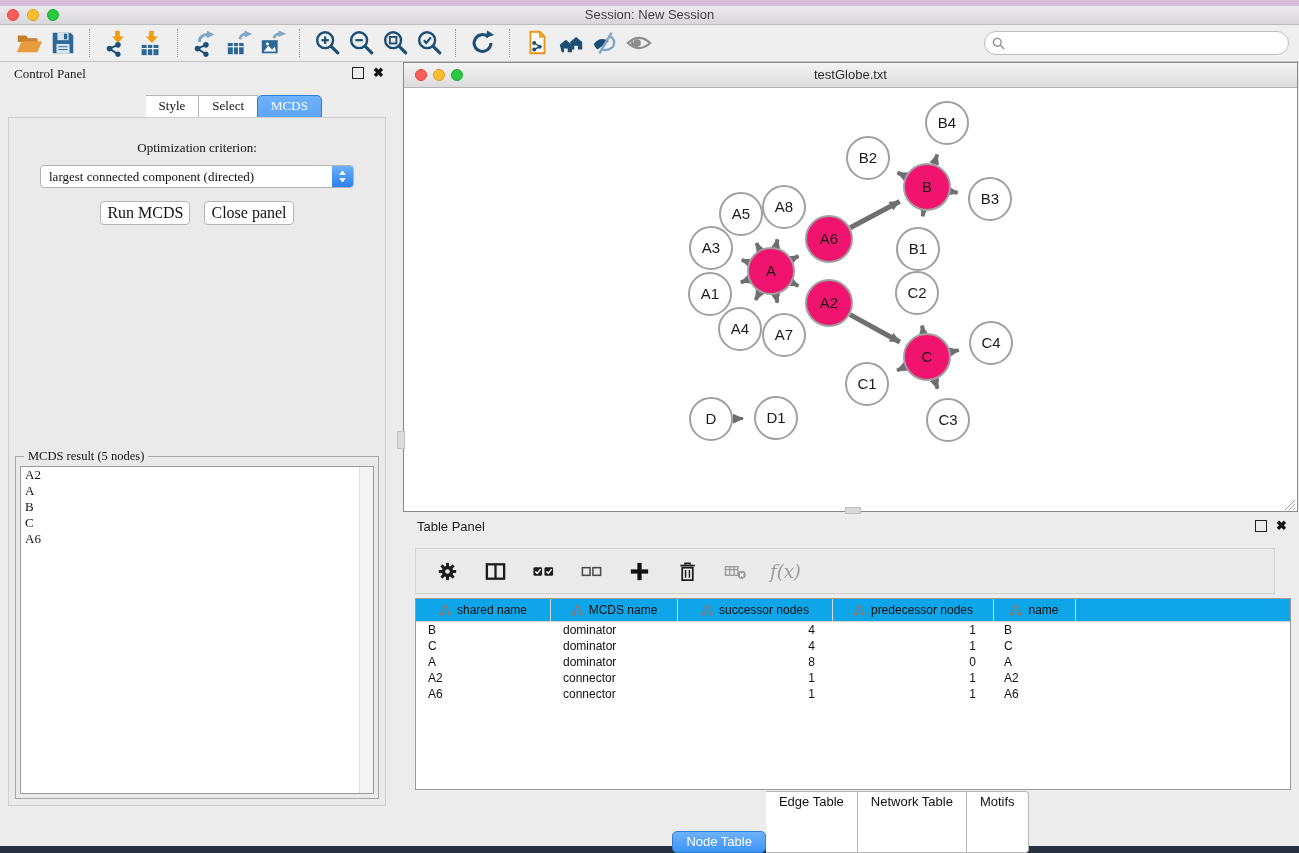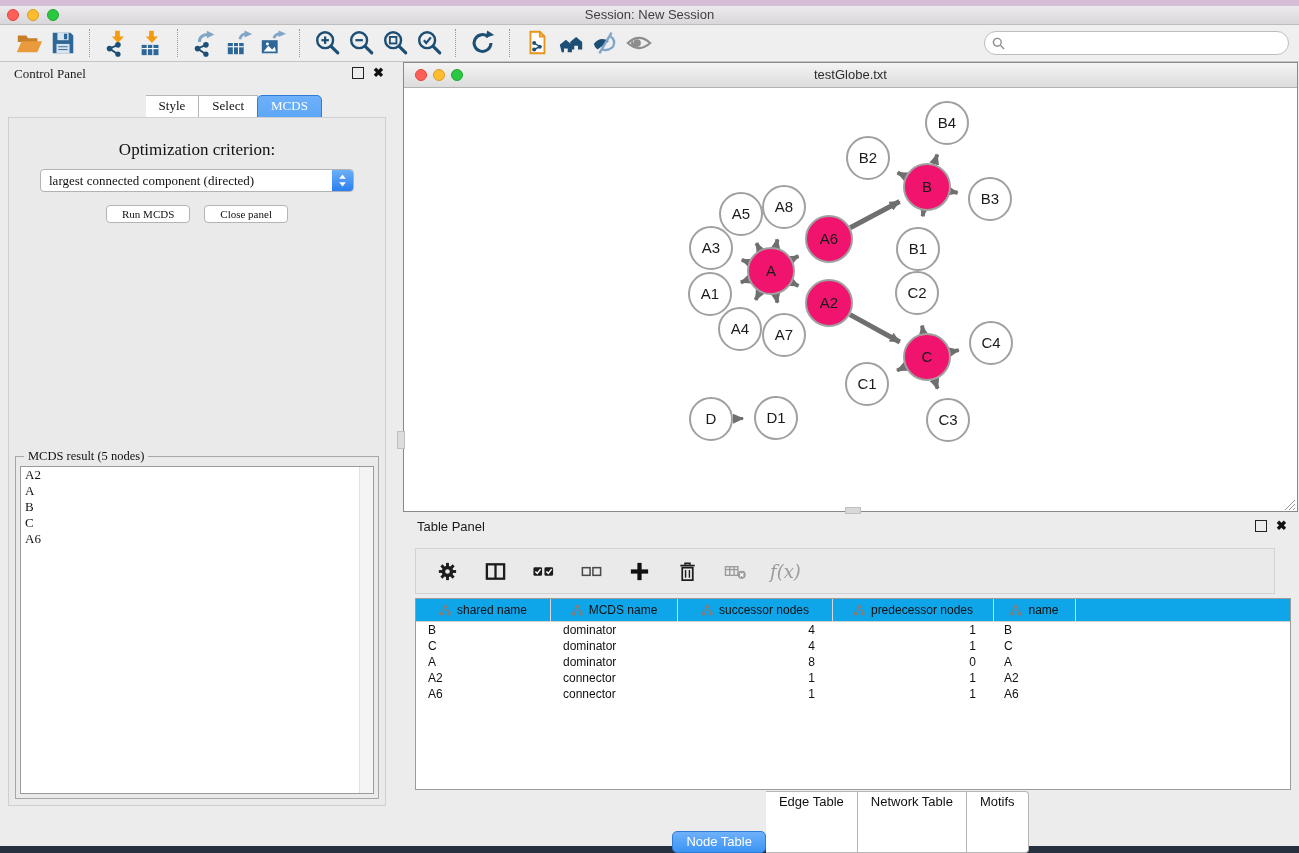--- a/index.html
+++ b/index.html
@@ -38,28 +38,28 @@
   .ph-float{position:absolute;right:26px;top:5px;width:10px;height:10px;border:1.5px solid #222;cursor:pointer;}
   .ph-close{position:absolute;right:6px;top:3px;font-size:13px;font-weight:bold;color:#111;cursor:pointer;}
   .cp-tabs{position:absolute;top:33px;left:0;right:0;display:flex;justify-content:center;}
   .tab{font-size:13px;line-height:20px;padding:0 13px;background:#fff;border:1px solid #b6b6b6;
     border-left:none;color:#111;cursor:pointer;}
   .tab:first-child{border-left:1px solid #b6b6b6;border-radius:4px 0 0 4px;margin-top:40px;}
   .tab:last-child{border-radius:0 4px 4px 0;}
   .tab.active{background:linear-gradient(var(--accent-l),var(--accent));color:#fff;
     border:1px solid #2f7cd8;border-radius:5px;margin-left:-1px;}
   .cp-body{position:absolute;top:55px;left:4px;right:4px;bottom:0;background:#eaeaea;border:1px solid #cfcfcf;}
-  .opt-label{margin-top:22px;text-align:center;font-size:17px;color:#111;}
+  .opt-label{margin-top:22px;text-align:center;font-size:13px;color:#111;}
   .dropdown{position:relative;width:314px;height:23px;margin:9px auto 0;background:#fff;
     border:1px solid #b3b3b3;border-radius:4px;box-sizing:border-box;cursor:pointer;}
   .dd-text{position:absolute;left:8px;top:0;line-height:21px;font-size:13px;color:#111;white-space:nowrap;}
   .dd-step{position:absolute;right:0;top:0;bottom:0;width:21px;border-radius:0 3px 3px 0;
     background:linear-gradient(#6cb0f9,#2a7ef0);display:flex;align-items:center;justify-content:center;}
   .cp-buttons{display:flex;justify-content:center;gap:14px;margin-top:13px;}
-  .cp-buttons button{font-family:inherit;font-size:11px;padding:2px 15px;background:#fff;
+  .cp-buttons button{font-family:inherit;font-size:16px;padding:2px 6px;background:#fff;
     border:1px solid #b4b4b4;border-radius:4px;cursor:pointer;color:#111;}
   .result-fs{position:absolute;left:6px;right:6px;top:338px;bottom:6px;border:1px solid #a7a7a7;padding-left:7px;}
   .result-legend{position:absolute;top:-8px;left:8px;background:#eaeaea;padding:0 4px;font-size:12.5px;color:#111;}
   .result-list{position:absolute;left:4px;right:4px;top:9px;bottom:4px;background:#fff;
     border:1px solid #9a9a9a;font-size:13px;overflow:hidden;}
   .result-list::after{content:"";position:absolute;right:0;top:0;bottom:0;width:13px;
     background:#f4f4f4;border-left:1px solid #e2e2e2;}
   .r-item{padding:0 0 0 4px;line-height:16px;color:#111;cursor:default;}
 
   

